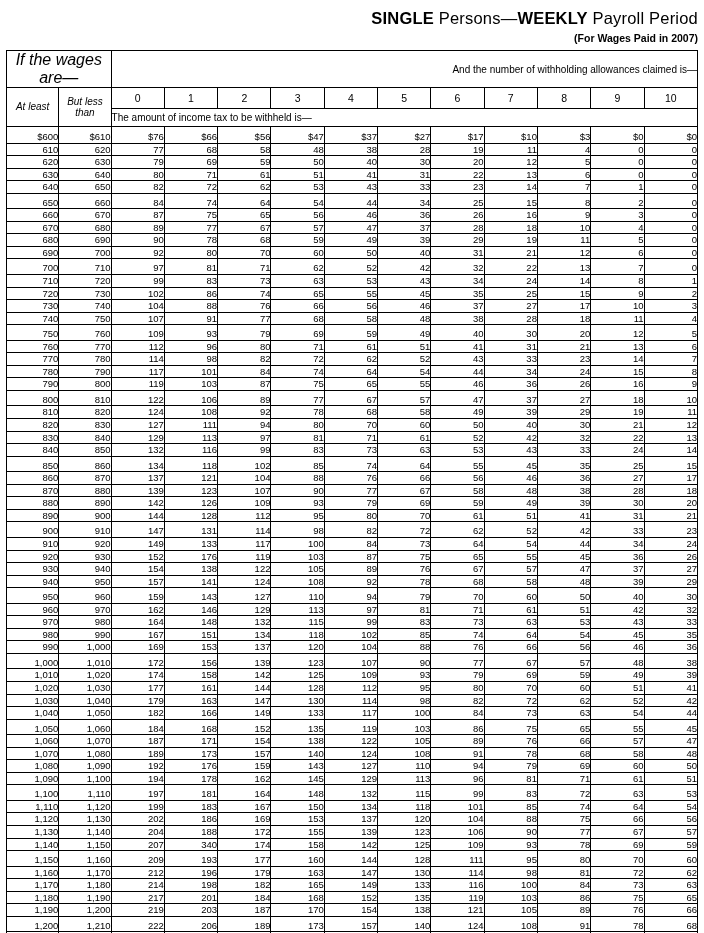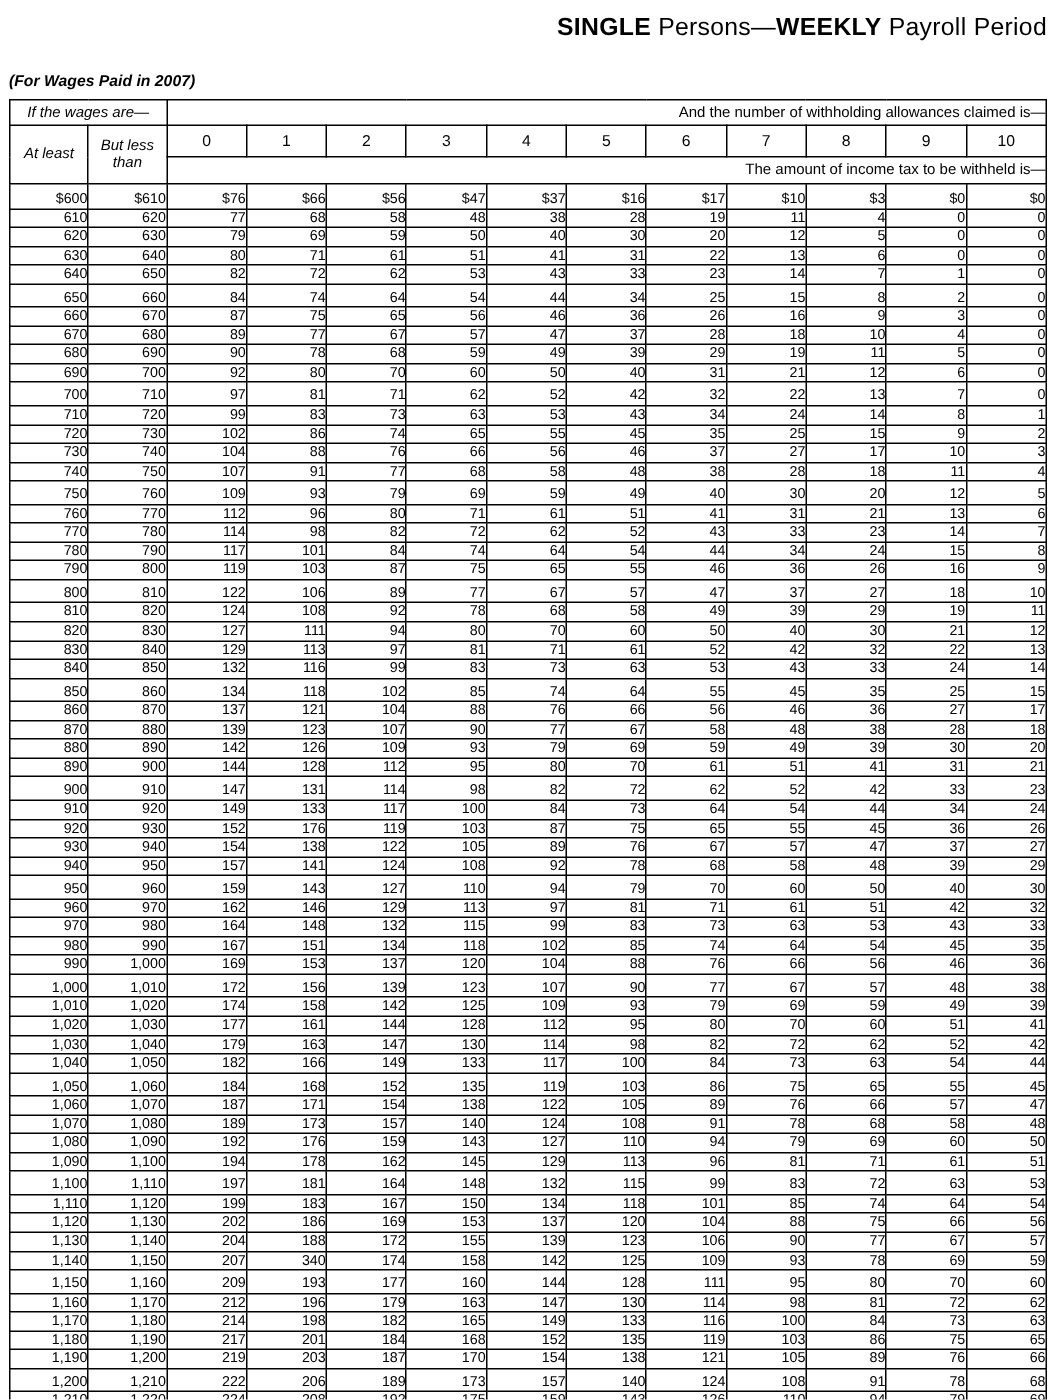--- a/index.html
+++ b/index.html
@@ -23,43 +23,42 @@
   }
   .title {
     text-align: right;
     font-size: 16.5px;
     font-weight: normal;
     margin-top: 9px;
     letter-spacing: 0.2px;
   }
   .title .strong { font-weight: bold; }
   .subtitle {
-    text-align: left;
+    text-align: right;
     font-size: 10.5px;
     font-weight: bold;
-    margin-top: 20px;
+    margin-top: 4px;
     margin-bottom: 6px;
-    font-style: italic;
   }
   table.payroll {
     border-collapse: collapse;
     table-layout: fixed;
     width: 692px;
     margin: 0 auto;
     font-size: 9.5px;
   }
   table.payroll td, table.payroll th {
     border: 1px solid #000;
     padding: 0;
     font-weight: normal;
     vertical-align: middle;
   }
   .hdr-wages {
     height: 16px;
-    font-size: 10px;
+    font-size: 16px;
     font-style: italic;
     text-align: center;
   }
   .hdr-allow {
     height: 16px;
     font-size: 10px;
     text-align: right;
   }
   .hdr-atleast, .hdr-butless {
     height: 38px;
@@ -68,21 +67,21 @@
     text-align: center;
     line-height: 1.15;
   }
   .hdr-num {
     height: 20px;
     text-align: center;
     font-size: 10.5px;
   }
   .hdr-amount {
     height: 17px;
-    text-align: right;
+    text-align: left;
     font-size: 10px;
     margin-left: 20px;
   }
   .colw-at { width: 52px; }
   .colw-bl { width: 52px; }
   .colw-n  { width: 53px; }
 
   td.cell {
     text-align: right;
     padding-right: 13px;
@@ -159,21 +158,21 @@
     </thead>
     <tbody id="tbody">
         <tr class="first-row">
           <td class="wage">$600</td>
           <td class="wage">$610</td>
           <td class="cell">$76</td>
           <td class="cell">$66</td>
           <td class="cell">$56</td>
           <td class="cell">$47</td>
           <td class="cell">$37</td>
-          <td class="cell">$16</td>
+          <td class="cell">$27</td>
           <td class="cell">$17</td>
           <td class="cell">$10</td>
           <td class="cell">$3</td>
           <td class="cell">$0</td>
           <td class="cell">$0</td>
         </tr>
         <tr>
           <td class="wage">610</td>
           <td class="wage">620</td>
           <td class="cell">77</td>

